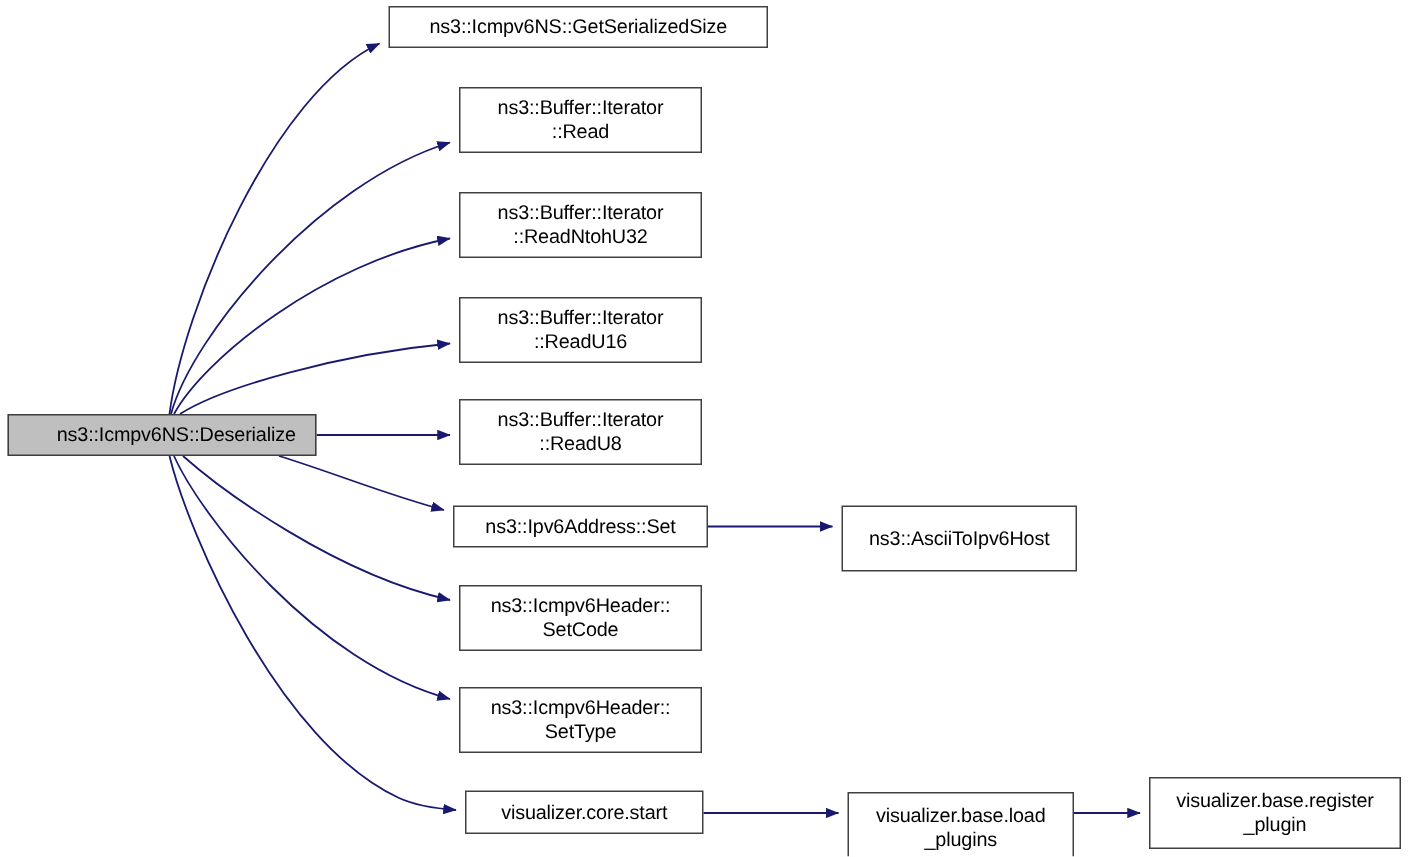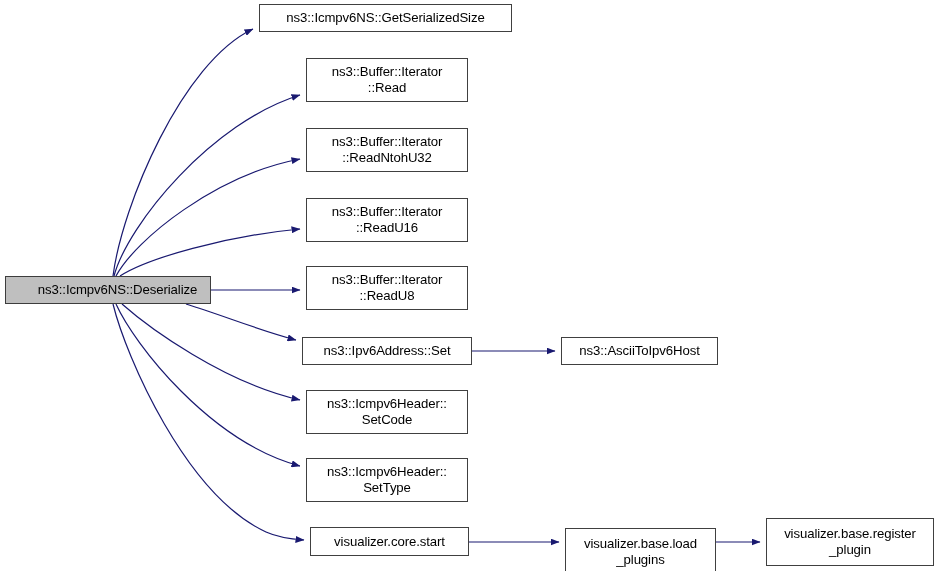--- a/index.html
+++ b/index.html
@@ -84,21 +84,21 @@
       <div class="node" style="left: 259px; top: 4px; width: 253px; height: 28px; justify-content: flex-end;"><span class="node-label">ns3::Icmpv6NS::GetSerializedSize</span></div>
       <div class="node" style="left: 306px; top: 58px; width: 162px; height: 44px;"><span class="node-label">ns3::Buffer::Iterator
 ::Read</span></div>
       <div class="node" style="left: 306px; top: 128px; width: 162px; height: 44px;"><span class="node-label">ns3::Buffer::Iterator
 ::ReadNtohU32</span></div>
       <div class="node" style="left: 306px; top: 198px; width: 162px; height: 44px;"><span class="node-label">ns3::Buffer::Iterator
 ::ReadU16</span></div>
       <div class="node" style="left: 306px; top: 266px; width: 162px; height: 44px;"><span class="node-label">ns3::Buffer::Iterator
 ::ReadU8</span></div>
       <div class="node" style="left: 302px; top: 337px; width: 170px; height: 28px;"><span class="node-label">ns3::Ipv6Address::Set</span></div>
-      <div class="node" style="left: 561px; top: 337px; width: 157px; height: 28px;"><span class="node-label">ns3::AsciiToIpv6Host</span></div>
+      <div class="node" style="left: 561px; top: 337px; width: 157px; height: 44px;"><span class="node-label">ns3::AsciiToIpv6Host</span></div>
       <div class="node" style="left: 306px; top: 390px; width: 162px; height: 44px;"><span class="node-label">ns3::Icmpv6Header::
 SetCode</span></div>
       <div class="node" style="left: 306px; top: 458px; width: 162px; height: 44px;"><span class="node-label">ns3::Icmpv6Header::
 SetType</span></div>
       <div class="node" style="left: 310px; top: 527px; width: 159px; height: 29px;"><span class="node-label">visualizer.core.start</span></div>
       <div class="node" style="left: 565px; top: 518px; width: 151px; height: 48px; margin-top: 10px;"><span class="node-label">visualizer.base.load
 _plugins</span></div>
       <div class="node" style="left: 766px; top: 518px; width: 168px; height: 48px;"><span class="node-label">visualizer.base.register
 _plugin</span></div>
     </div>

